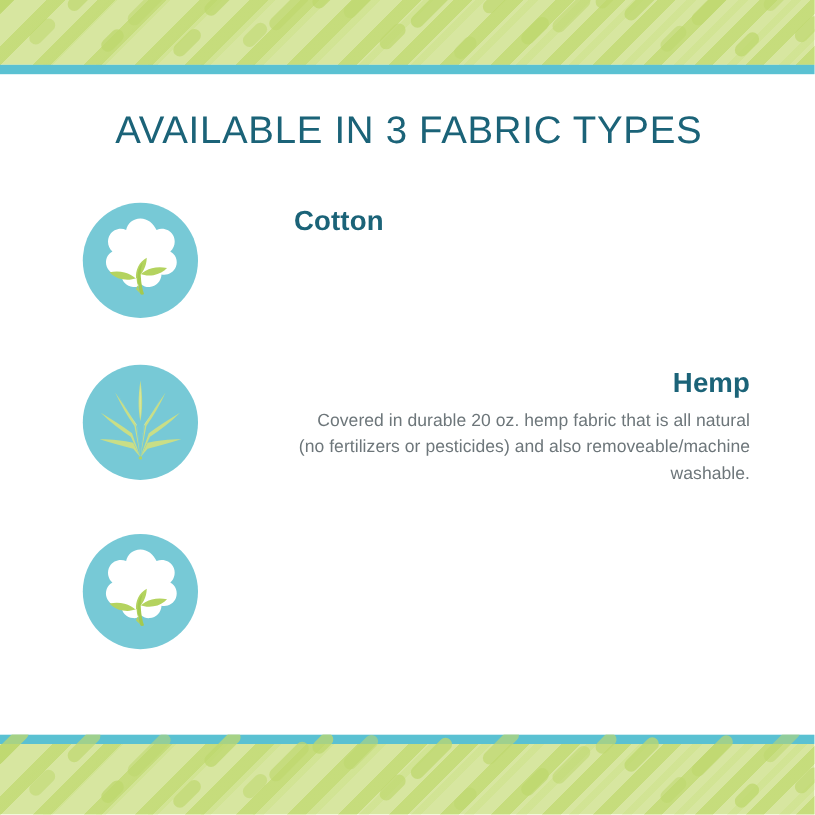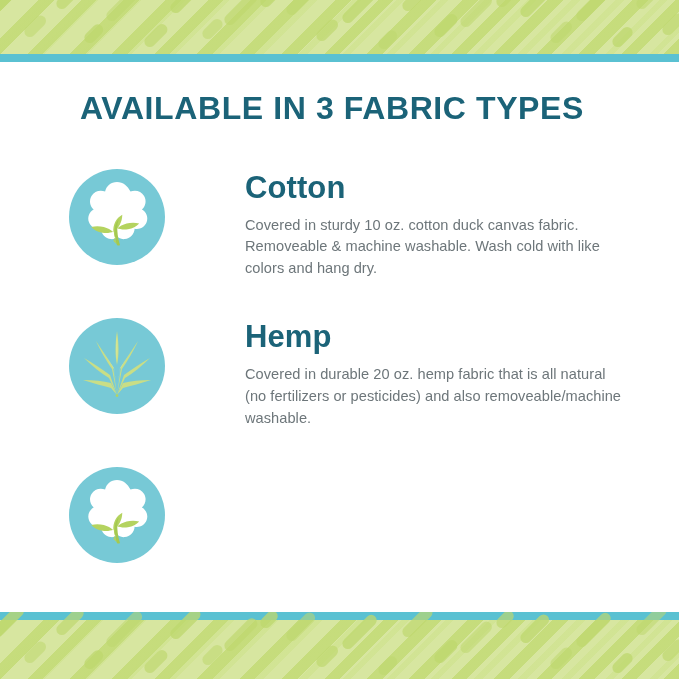--- a/index.html
+++ b/index.html
@@ -86,25 +86,25 @@
   .content {
     position: absolute;
     left: 0;
     top: 62px;
     width: 679px;
     height: 550px;
   }
 
   .page-title {
     position: absolute;
-    left: 80px;
+    left: 96px;
     top: 28px;
     margin: 0;
     font-size: 32px;
-    font-weight: bold;
+    font-weight: normal;
     letter-spacing: 0.6px;
     color: #1b6378;
     white-space: nowrap;
   }
 
   .fabric-list {
     position: absolute;
     left: 0;
     top: 106px;
     width: 679px;
@@ -112,40 +112,40 @@
     margin: 0;
     padding: 0;
   }
 
   .fabric-item {
     position: relative;
     display: flex;
     align-items: flex-start;
     padding: 0 0 0 68px;
   }
-  .fabric-item + .fabric-item { margin-top: 37px; }
+  .fabric-item + .fabric-item { margin-top: 37px; text-align: right; }
 
   .icon-badge {
     flex: 0 0 auto;
     width: 98px;
     height: 98px;
     margin-right: 0;
   }
   .icon-badge svg { display: block; width: 98px; height: 98px; }
 
   .fabric-text {
     flex: 1 1 auto;
     padding-left: 79px;
     padding-top: 4px;
     max-width: 380px;
   }
 
   .fabric-name {
     margin: 0 0 10px 0;
-    font-size: 31px;
+    font-size: 23px;
     font-weight: bold;
     letter-spacing: 0.1px;
     color: #1b6378;
     line-height: 1.05;
   }
 
   .fabric-desc {
     margin: 0;
     font-size: 14.6px;
     line-height: 1.5;
@@ -199,21 +199,20 @@
         <div class="icon-badge">
           <svg viewBox="0 0 98 98" xmlns="http://www.w3.org/2000/svg">
             <circle cx="49" cy="49" r="48" fill="#77c9d6"></circle>
             <path d="M49 14c-6.2 0-10.8 4.2-11.9 9.6-4.9-2.1-10.8-.4-13.6 4.3-2.7 4.6-1.6 10.3 2.2 13.6-4.5 2.4-6.6 7.9-4.7 12.8 1.9 4.9 7.1 7.5 12 6.4.2 5.4 4.4 9.9 9.9 10.4 2.6.2 5-.6 6.9-2.1 1.9 1.5 4.3 2.3 6.9 2.1 5.5-.5 9.7-5 9.9-10.4 4.9 1.1 10.1-1.5 12-6.4 1.9-4.9-.2-10.4-4.7-12.8 3.8-3.3 4.9-9 2.2-13.6-2.8-4.7-8.7-6.4-13.6-4.3C59.8 18.2 55.2 14 49 14z" fill="#ffffff"></path>
             <path d="M49 76.5c-1.9-4.3-3-8.6-3.2-12.9-3.4 1.4-7.2 1.8-11.3 1.2-4.8-.7-8.6-2.9-11.3-5.9 4.6-.9 8.8-.8 12.6.2 3.8 1 7 2.8 9.6 5.2-.4-3.7.2-7.2 1.8-10.3 1.6-3.2 4-5.6 7.1-7.3-.1 3.6-.9 6.9-2.4 9.8-.8 1.6-1.8 3-2.9 4.3 2.6-2.4 5.8-4.2 9.6-5.2 3.8-1 8-1.1 12.6-.2-2.7 3-6.5 5.2-11.3 5.9-4.1.6-7.9.2-11.3-1.2-.2 4.3-1.3 8.6-3.2 12.9z" fill="#b4d35f"></path>
             <path d="M49 77c-1.5-4.6-2.3-9.1-2.4-13.6 0-1.3.1-2.6.3-3.8.5-3.3 1.8-6.2 3.9-8.7-.9 2.7-1.4 5.4-1.5 8.1-.1 1.4 0 2.8.1 4.2.3 4.6 1.1 9.2 2.6 13.8-.5.4-1.1.6-1.7.6-.5 0-1-.2-1.3-.6z" fill="#a4c94f"></path>
           </svg>
         </div>
         <div class="fabric-text">
           <h2 class="fabric-name">Cotton</h2>
-          <p class="fabric-desc">Covered in sturdy 10 oz. cotton duck canvas fabric. Removeable &amp; machine washable. Wash cold with like colors and hang dry.</p>
         </div>
       </li>
 
       <li class="fabric-item">
         <div class="icon-badge">
           <svg viewBox="0 0 98 98" xmlns="http://www.w3.org/2000/svg">
             <circle cx="49" cy="49" r="48" fill="#77c9d6"></circle>
             <g fill="#c9de86">
               <path d="M49 78 L49 48 C47 38 47 28 49 14 C51 28 51 38 49 48 Z"></path>
               <path d="M49 78 L44 52 C38 43 33 35 28 24 C34 33 40 42 45 50 Z"></path>

